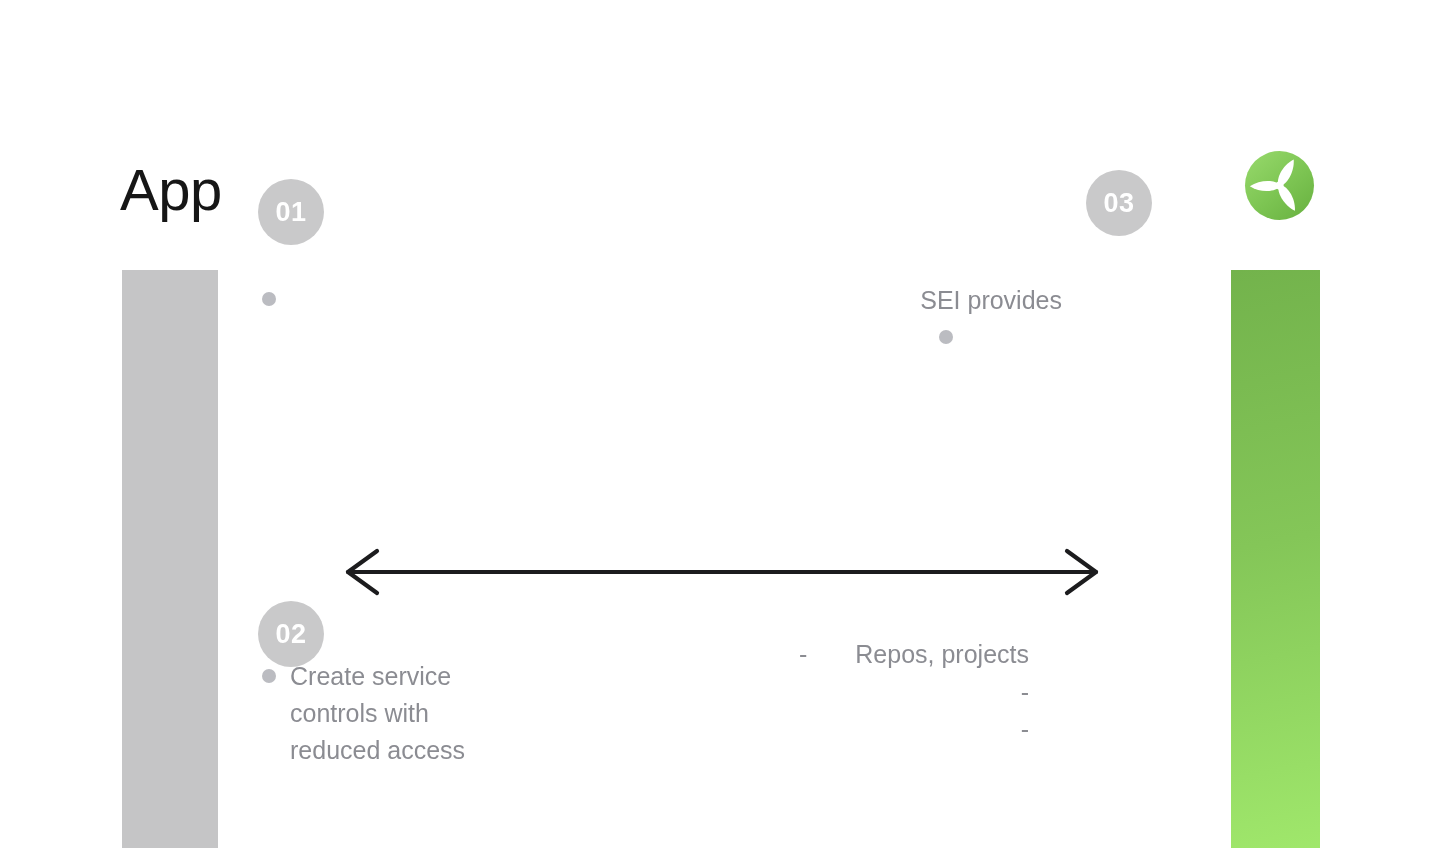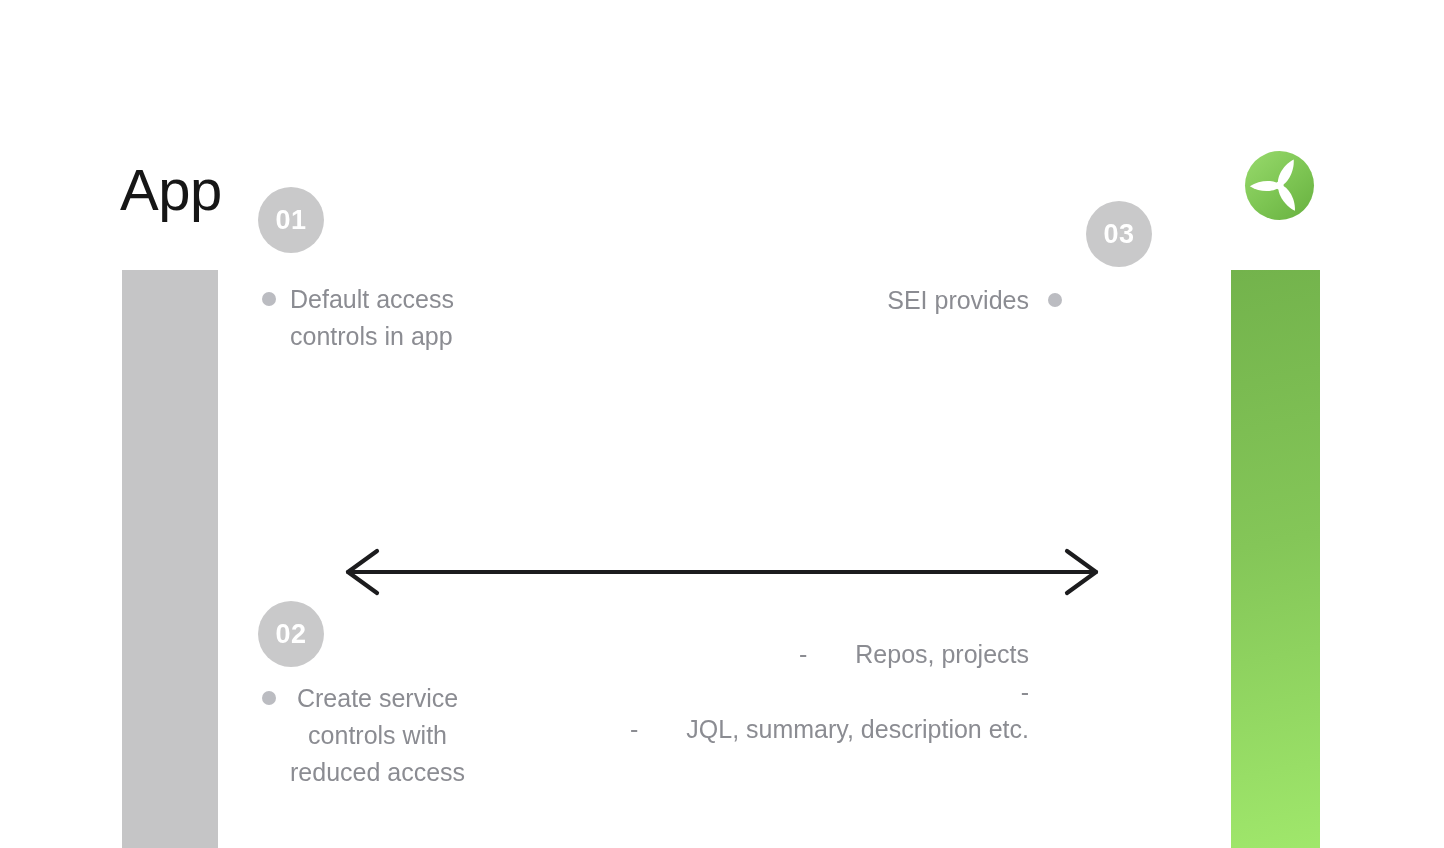--- a/index.html
+++ b/index.html
@@ -52,23 +52,23 @@
     border-radius: 50%;
     background: #c9c9ca;
     display: flex;
     align-items: center;
     justify-content: center;
     color: #ffffff;
     font-size: 27px;
     font-weight: 700;
     letter-spacing: 0.5px;
   }
-  .badge-01 { left: 258px; top: 148px; }
+  .badge-01 { left: 258px; top: 140px; }
   .badge-02 { left: 258px; top: 562px; }
-  .badge-03 { left: 1086px; top: 162px; }
+  .badge-03 { left: 1086px; top: 131px; }
 
   
   .logo {
     position: absolute;
     left: 1245px;
     top: 112px;
     width: 69px;
     height: 69px;
     border-radius: 50%;
     background: linear-gradient(140deg, #98da6c 0%, #7cc452 55%, #67b03f 100%);
@@ -92,22 +92,22 @@
     height: 14px;
     border-radius: 50%;
     background: #bbbcc1;
     margin-top: 11px;
   }
   .note-left { text-align: left; }
   .note-left .dot { margin-right: 14px; }
   .note-right { text-align: right; }
   .note-right .dot { margin-left: 19px; }
   .note-step1 { left: 262px; top: 242px; }
-  .note-step2 { left: 262px; top: 641px; text-align: center; }
-  .note-step3 { right: 258px; top: 243px; }
+  .note-step2 { left: 262px; top: 619px; }
+  .note-step3 { right: 258px; top: 243px; flex-direction: column; }
 
   
   .arrow {
     position: absolute;
     left: 340px;
     top: 505px;
     width: 764px;
     height: 56px;
   }
 
@@ -157,24 +157,20 @@
         <path d="M50 52 C41 46 38 24 49 7 C59 22 59 44 50 52 Z"></path>
         <path d="M50 52 C41 46 38 24 49 7 C59 22 59 44 50 52 Z" transform="rotate(120 50 50)"></path>
         <path d="M50 52 C41 46 38 24 49 7 C59 22 59 44 50 52 Z" transform="rotate(240 50 50)"></path>
         <circle cx="50" cy="50" r="6"></circle>
       </g>
     </svg>
   </div>
 
   <div class="note note-left note-step1">
     <span class="dot"></span>
-    <div>
-      <div>Default access</div>
-      <div>controls in app</div>
-    </div>
   </div>
 
   <div class="note note-left note-step2">
     <span class="dot"></span>
     <div>
       <div>Create service</div>
       <div>controls with</div>
       <div>reduced access</div>
     </div>
   </div>
@@ -197,17 +193,16 @@
   <div class="limit-list">
     <div class="limit-item">
       <span class="dash">-</span>
       <span class="item-text">Repos, projects</span>
     </div>
     <div class="limit-item">
       <span class="dash">-</span>
     </div>
     <div class="limit-item">
       <span class="dash">-</span>
-      <span class="item-text">JQL, summary, description etc.</span>
     </div>
   </div>
 
 </div>
 
 </body></html>

